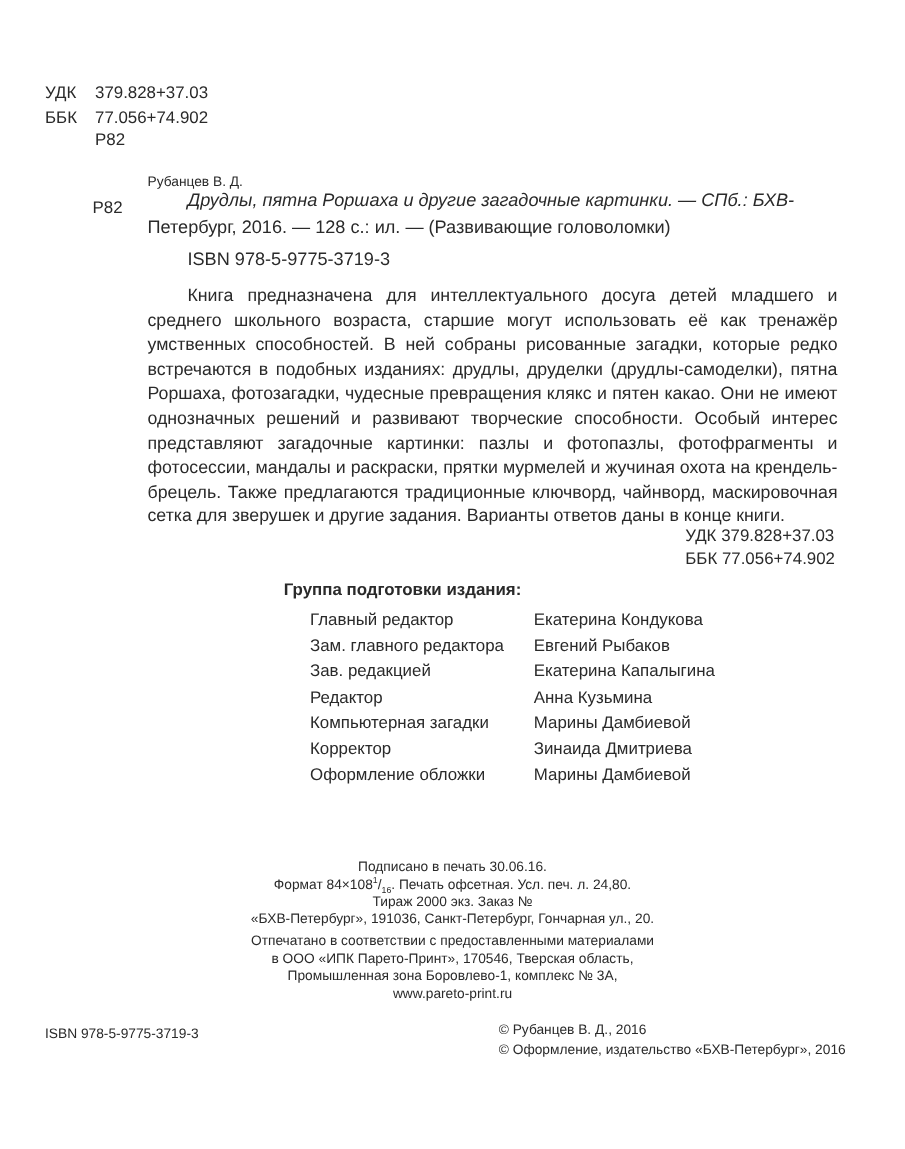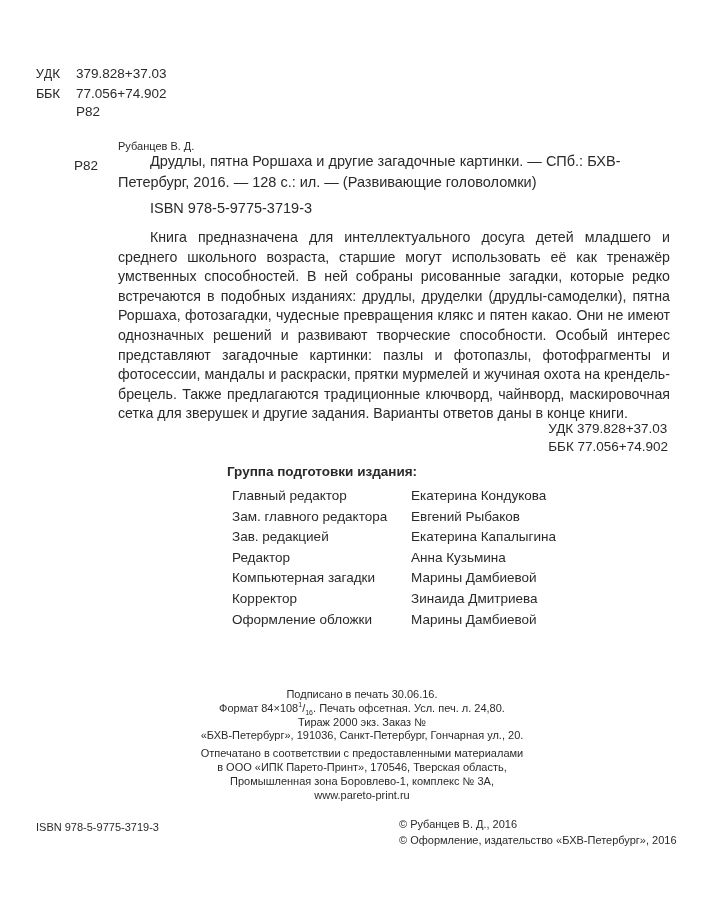--- a/index.html
+++ b/index.html
@@ -2,42 +2,42 @@
 <html><head>
   <meta charset="utf-8">
   <style>
     html, body { margin: 0; padding: 0; background: #ffffff; }
     body {
       width: 724px; height: 919px; position: relative; overflow: hidden;
       font-family: "Liberation Sans", sans-serif; color: #2a2a2a;
     }
     .abs { position: absolute; }
     .class-line { font-size: 13.5px; line-height: 20px; }
-    .class-line .lbl { display: inline-block; width: 40px; font-family: Liberation Mono, monospace; }
+    .class-line .lbl { display: inline-block; width: 40px; }
     #udk-top { left: 36px; top: 64px; }
     #bbk-top { left: 36px; top: 84px; }
     #p82-top { left: 76px; top: 104px; font-size: 13.5px; }
 
     #author { left: 118px; top: 140px; font-size: 11px; font-weight: normal; }
     #p82-side { left: 74px; top: 158px; font-size: 13.5px; }
     #biblio { left: 118px; top: 151px; width: 552px; font-size: 14.5px; line-height: 21px; }
-    #biblio .ind { text-indent: 32px; text-align: justify; text-align-last: left; }
+    #biblio .ind { text-indent: 32px; text-align: justify; text-align-last: left; font-style: italic; }
     #isbn-main { left: 150px; top: 200px; font-size: 14.5px; }
 
     #annotation {
       left: 118px; top: 228px; width: 552px; font-size: 14.2px; line-height: 19.6px;
       text-align: justify; text-indent: 32px; margin: 0;
     }
 
     #udk-right { right: 56px; top: 420px; font-size: 13.5px; line-height: 18px; text-align: left; }
 
     #group-title { left: 0; width: 644px; top: 464px; text-align: center; font-size: 13.5px; font-weight: bold; }
     #staff { left: 232px; top: 486px; font-size: 13.5px; line-height: 20.6px; }
     .staff-row { display: flex; }
-    .staff-role { width: 179px; }
+    .staff-role { width: 179px; margin-left: 16px; }
     .staff-name { }
 
     #imprint {
       left: 0; width: 724px; top: 688px; text-align: center;
       font-size: 11px; line-height: 13.8px;
     }
     #imprint .gap { height: 4px; }
     sup, sub { font-size: 7px; line-height: 0; }
 
     #isbn-bottom { left: 36px; top: 821px; font-size: 11px; }

